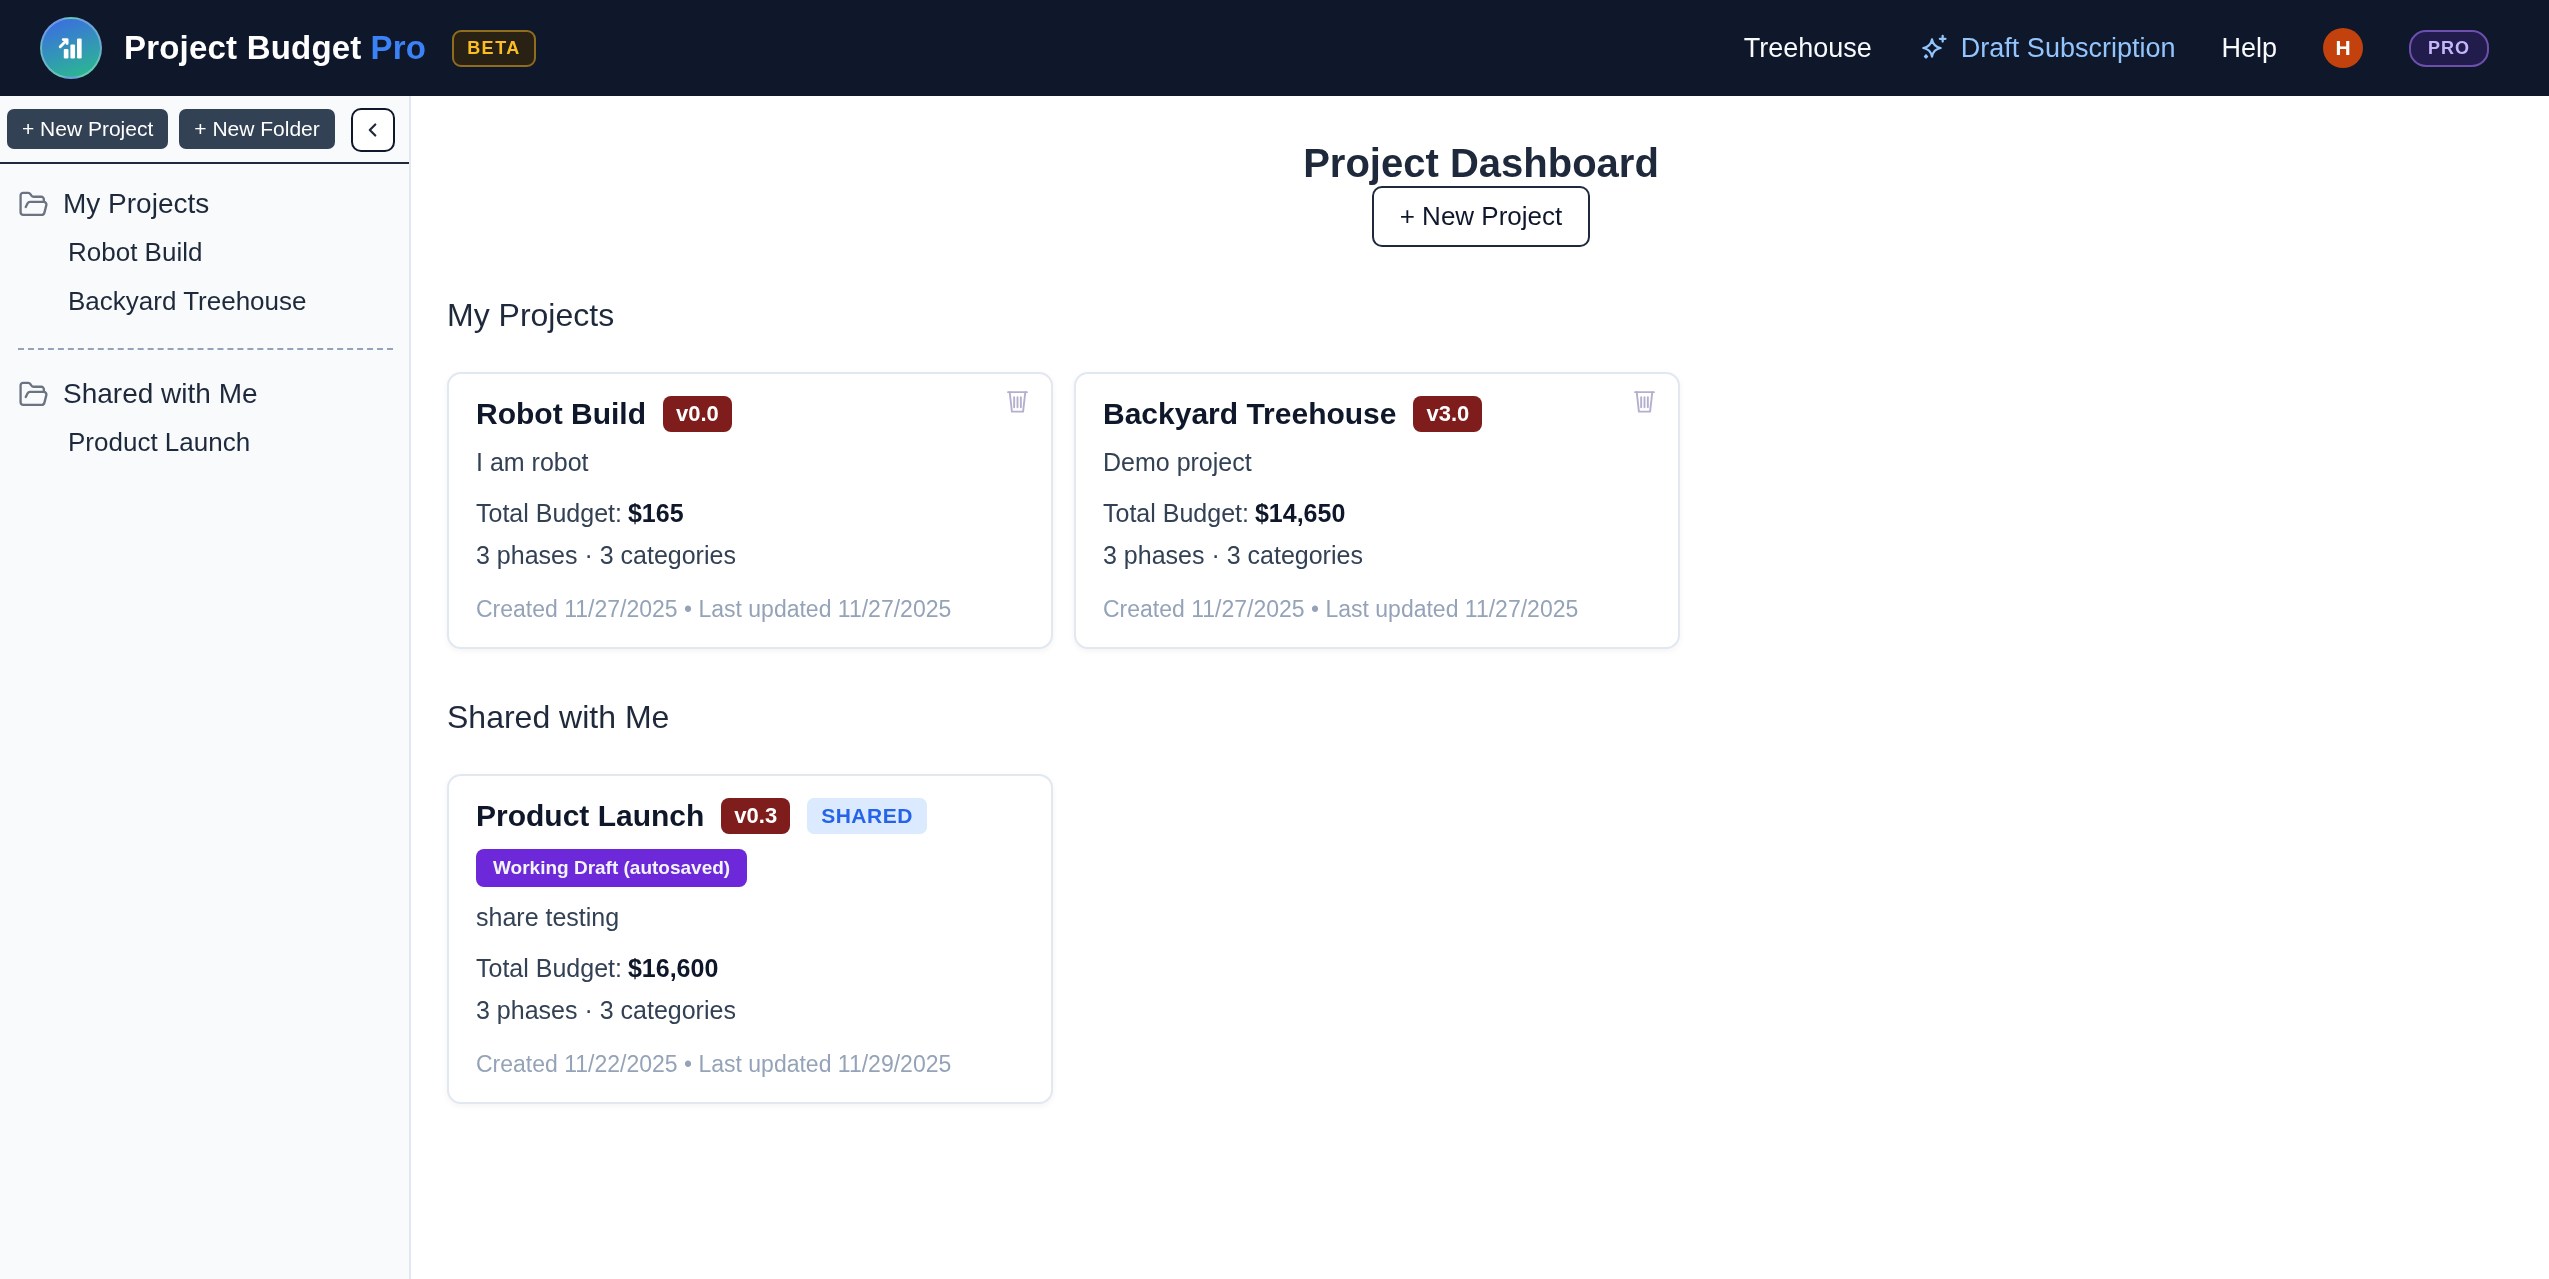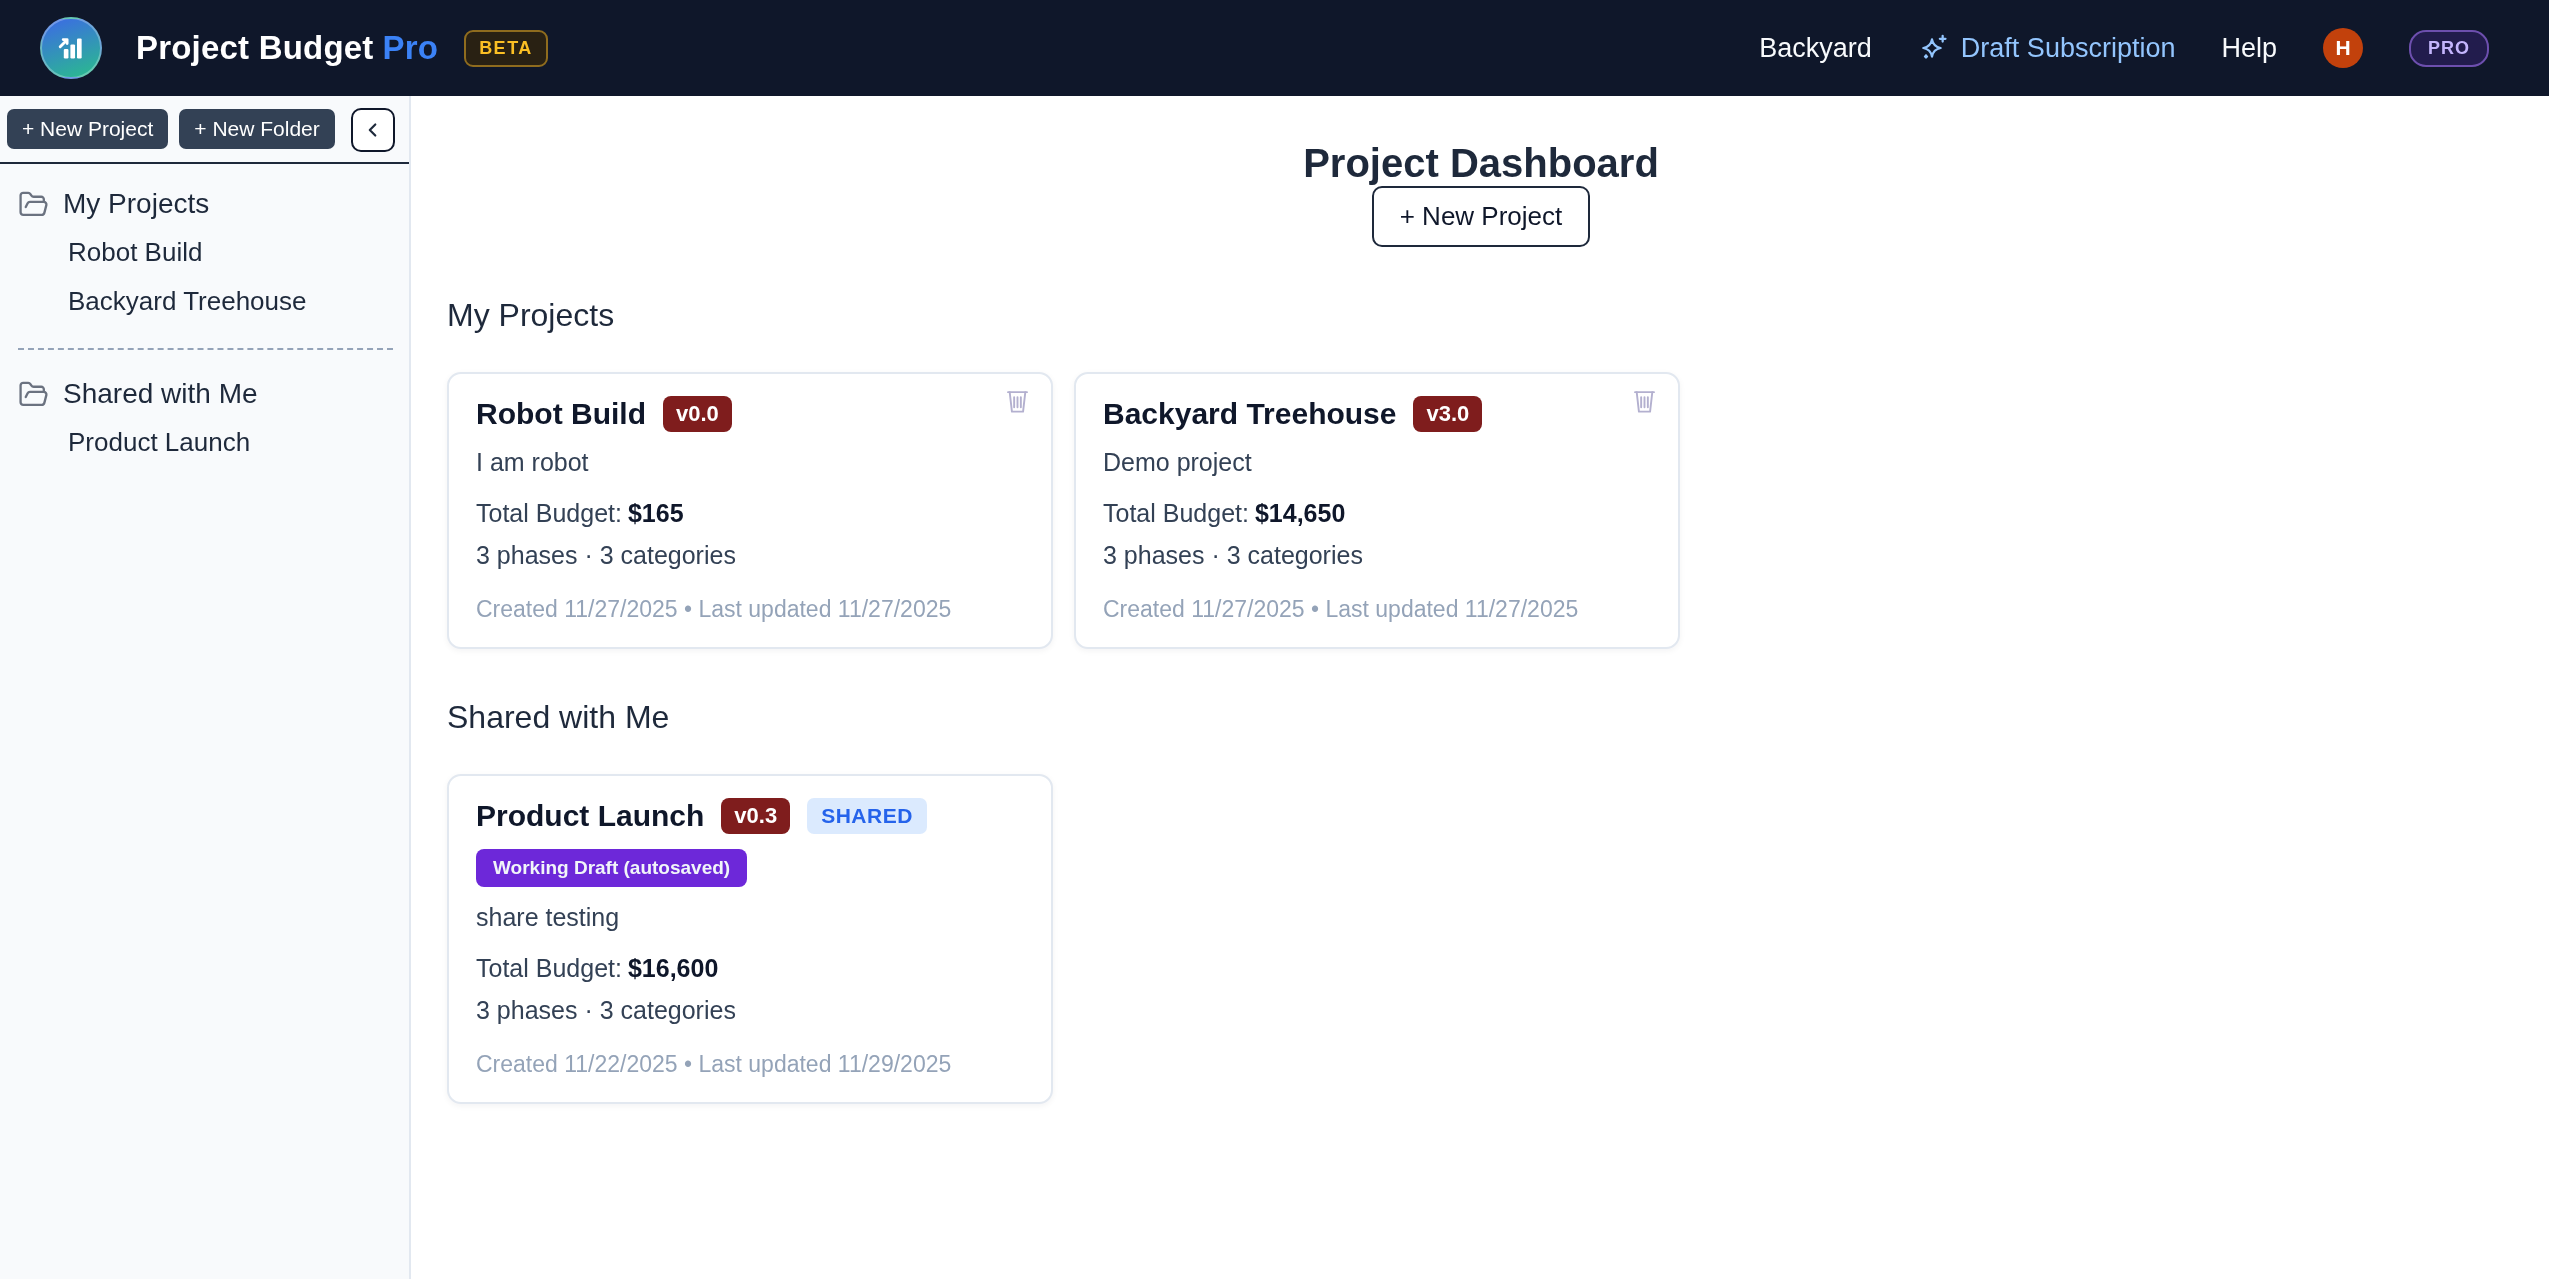--- a/index.html
+++ b/index.html
@@ -20,21 +20,21 @@
     padding: 0 60px 0 40px;
   }
   .brand { display: flex; align-items: center; gap: 22px; }
   .logo-circle {
     width: 62px; height: 62px; border-radius: 50%;
     background: linear-gradient(160deg, #3b6fe0 8%, #2bb792 92%);
     border: 2px solid rgba(255,255,255,0.28);
     display: flex; align-items: center; justify-content: center;
   }
   .logo-circle svg { width: 36px; height: 36px; }
-  .brand-title { font-size: 33px; font-weight: 700; color: #ffffff; letter-spacing: 0.2px; margin-left: 12px; }
+  .brand-title { font-size: 33px; font-weight: 700; color: #ffffff; letter-spacing: 0.2px; }
   .brand-title .pro-suffix { color: #3b82f6; margin-left: 9px; }
   .beta-badge {
     margin-left: 4px;
     font-size: 18px; font-weight: 700; letter-spacing: 1.5px;
     color: #fbbf24; background: #292113;
     border: 2px solid #8f6c1e; border-radius: 9px;
     padding: 6px 13px;
   }
   .nav-right { display: flex; align-items: center; gap: 46px; }
   .nav-link { color: #f8fafc; font-size: 27px; font-weight: 500; cursor: pointer; }
@@ -170,21 +170,21 @@
         <rect x="11.6" y="9.6" width="3.1" height="9.4" rx="0.8" fill="#ffffff"></rect>
         <rect x="16" y="5.6" width="3.1" height="13.4" rx="0.8" fill="#ffffff"></rect>
         <path d="M4.8 11.2 L9 7" stroke="#ffffff" stroke-width="1.9" stroke-linecap="round"></path>
         <path d="M6.8 6.4 H9.4 V9" stroke="#ffffff" stroke-width="1.9" stroke-linecap="round" stroke-linejoin="round" fill="none"></path>
       </svg>
     </div>
     <div class="brand-title"><span>Project Budget</span><span class="pro-suffix">Pro</span></div>
     <span class="beta-badge">BETA</span>
   </div>
   <nav class="nav-right">
-    <a class="nav-link">Backyard</a>
+    <a class="nav-link">Treehouse</a>
     <a class="nav-link-accent">
       <svg viewBox="0 0 24 24" fill="none" stroke="#93c5fd" stroke-width="1.7" stroke-linejoin="round" stroke-linecap="round">
         <path d="M10.5 5.5c.7 4 2.5 5.8 6.5 6.5-4 .7-5.8 2.5-6.5 6.5-.7-4-2.5-5.8-6.5-6.5 4-.7 5.8-2.5 6.5-6.5z"></path>
         <path d="M18.5 3v4.2"></path>
           <path d="M20.6 5.1h-4.2"></path>
         <path d="M6 17.6v1.6"></path>
           <path d="M6.8 18.4H5.2"></path>
       </svg>
       <span>Draft Subscription</span>
     </a>

